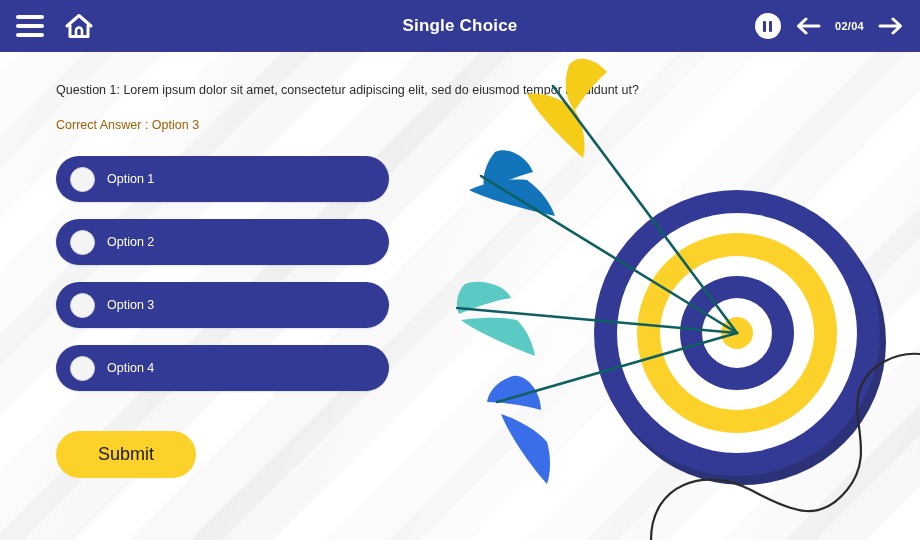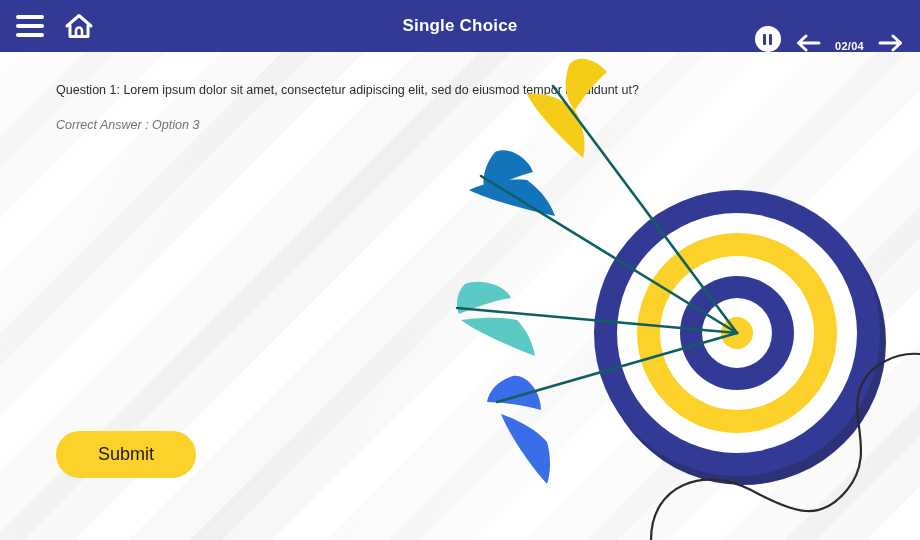--- a/index.html
+++ b/index.html
@@ -70,21 +70,21 @@
     font-weight: bold;
     letter-spacing: .2px;
     pointer-events: none;
   }
 
   .hdr-right {
     position: absolute;
     right: 16px; top: 0;
     height: 52px;
     display: flex;
-    align-items: flex-end;
+    align-items: center;
     gap: 14px;
   }
   .pause-btn {
     width: 26px; height: 26px;
     border-radius: 50%;
     background: #ffffff;
     display: flex; align-items: center; justify-content: center;
     gap: 3px;
     cursor: pointer;
   }
@@ -96,22 +96,21 @@
     position: absolute;
     left: 56px; top: 83px;
     font-size: 12.5px;
     color: #2b2b2b;
     white-space: nowrap;
   }
   .atext {
     position: absolute;
     left: 56px; top: 118px;
     font-size: 12.5px;
-    color: #737373;
-    font-style: italic;
+    color: #a16207;
   }
 
   
   .options {
     position: absolute;
     left: 56px; top: 156px;
     width: 333px;
     display: flex;
     flex-direction: column;
     gap: 17px;
@@ -255,16 +254,34 @@
           <path d="M46 362 C 58 366, 80 376, 92 390 C 96 404, 96 420, 92 432 C 74 412, 54 382, 46 362 Z" fill="#3A6EE8"></path>
           <line x1="42" y1="350" x2="282" y2="281" stroke="#0E6060" stroke-width="2.6" stroke-linecap="round"></line>
         </g>
       </g>
     </svg>
   </div>
 
   <div class="qtext">Question 1: Lorem ipsum dolor sit amet, consectetur adipiscing elit, sed do eiusmod tempor incididunt ut?</div>
   <div class="atext">Correct Answer : Option 3</div>
 
+  <div class="options">
+    <div class="option">
+      <span class="radio"></span>
+      <span class="opt-label">Option 1</span>
+    </div>
+    <div class="option">
+      <span class="radio"></span>
+      <span class="opt-label">Option 2</span>
+    </div>
+    <div class="option">
+      <span class="radio"></span>
+      <span class="opt-label">Option 3</span>
+    </div>
+    <div class="option">
+      <span class="radio"></span>
+      <span class="opt-label">Option 4</span>
+    </div>
+  </div>
 
   <button class="submit">Submit</button>
 
 </div>
 
 </body></html>

